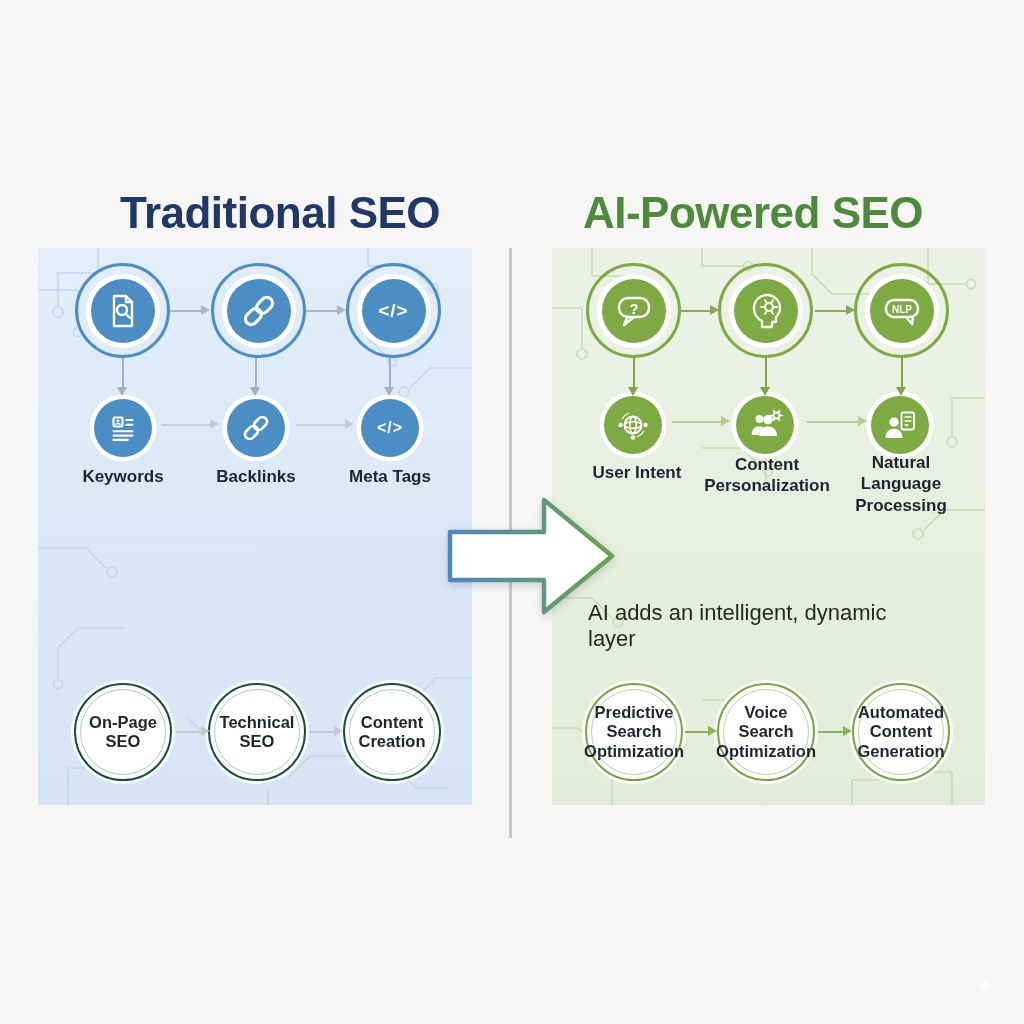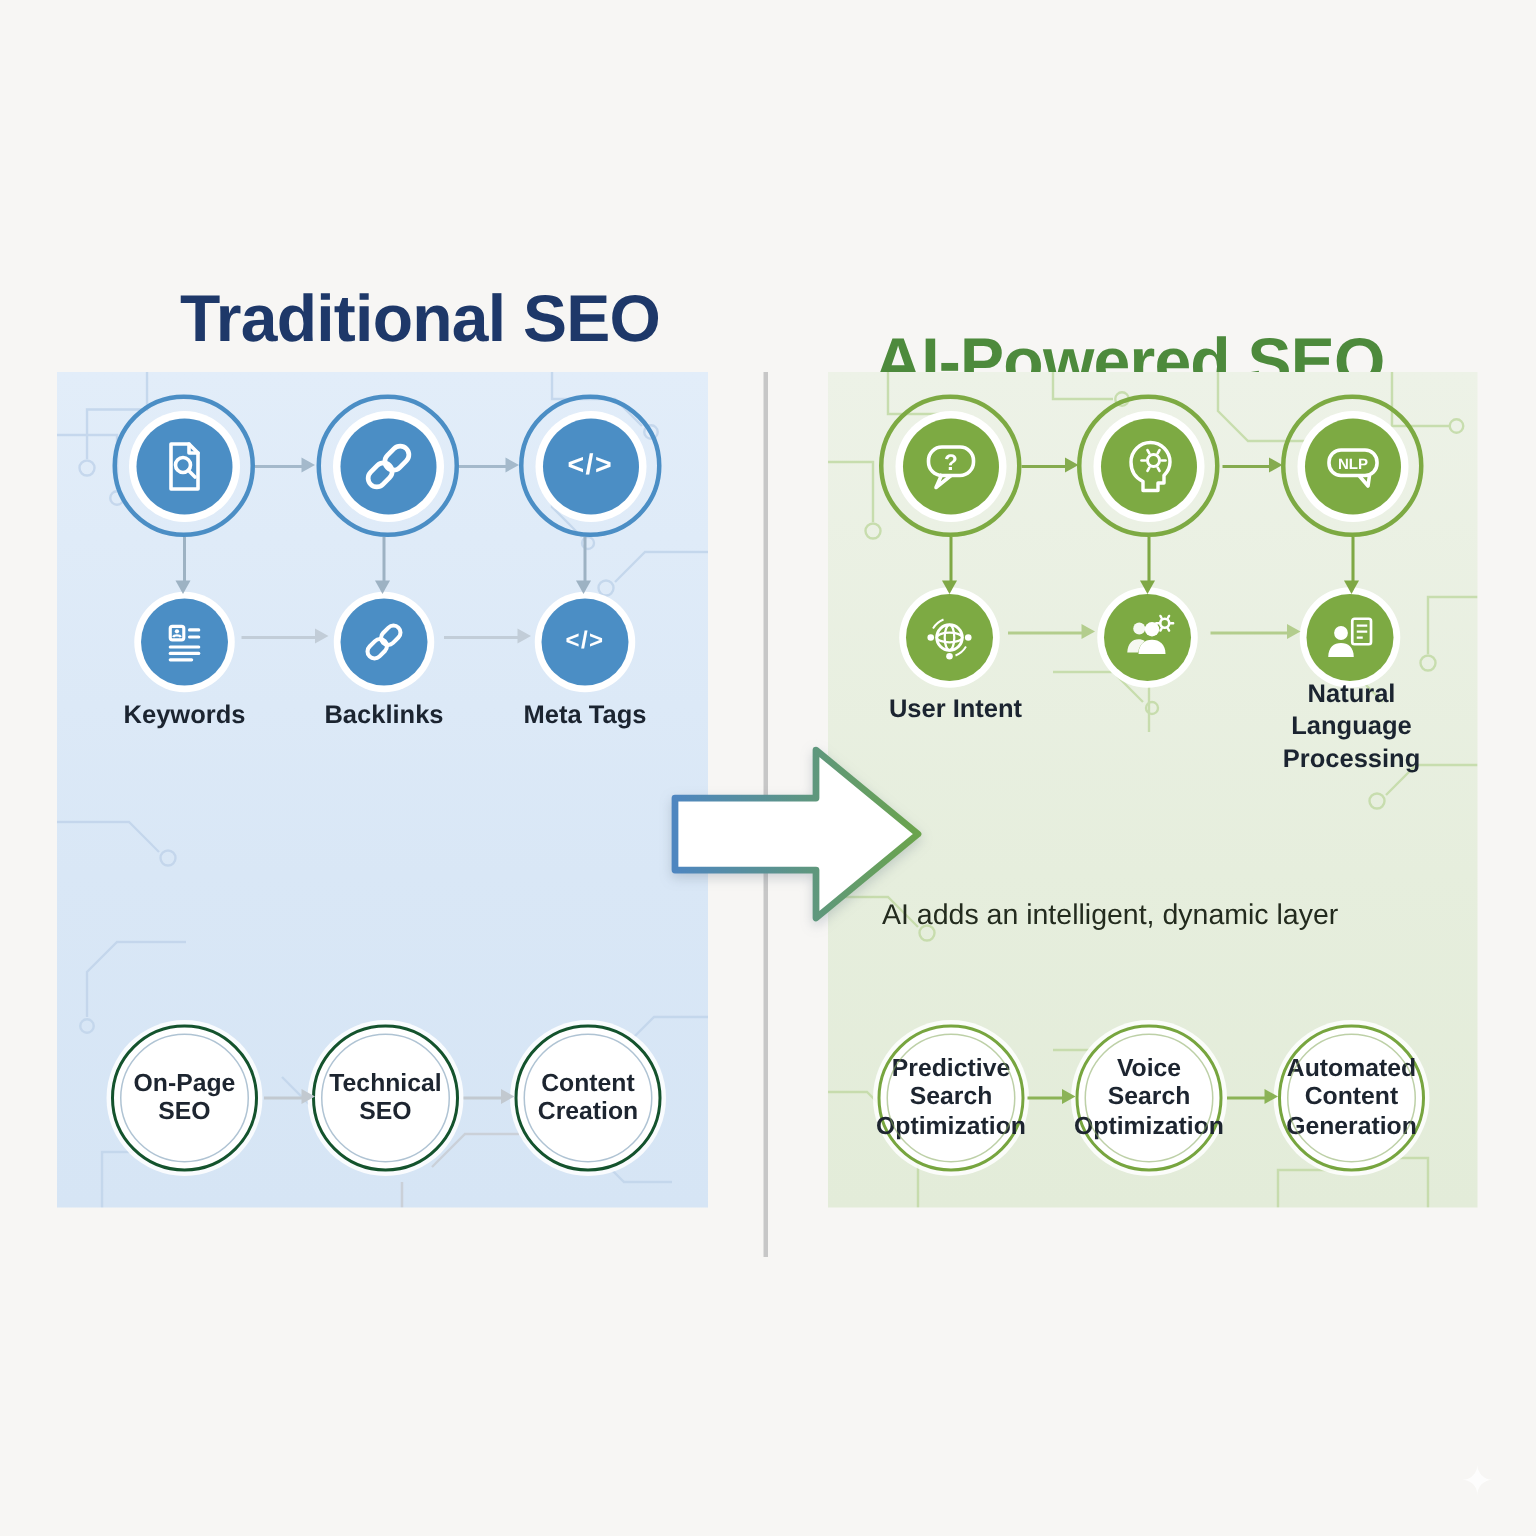--- a/index.html
+++ b/index.html
@@ -1,21 +1,21 @@
 <!DOCTYPE html>
 <html><head>
 <meta charset="utf-8">
 <style>
   html,body{margin:0;padding:0;background:#f7f6f4;}
   #canvas{position:relative;width:1024px;height:1024px;overflow:hidden;
     font-family:"Liberation Sans","DejaVu Sans",sans-serif;background:#f7f6f4;}
 
   .title{position:absolute;font-size:44px;font-weight:bold;letter-spacing:-0.5px;text-align:center;}
   .title-left{color:#1e3869;}
-  .title-right{color:#4d8a3c;margin-top:29px;}
+  .title-right{color:#4d8a3c;}
 
   .panel{position:absolute;top:248px;width:434px;height:557px;}
   .panel-left{left:38px;background:linear-gradient(180deg,#e2edf9 0%,#d9e7f6 60%,#d6e5f5 100%);}
   .panel-right{left:552px;width:433px;background:linear-gradient(180deg,#edf2e7 0%,#e6eedd 60%,#e3ecd9 100%);}
   .circuit{position:absolute;inset:0;pointer-events:none;}
 
   .divider{position:absolute;left:509px;top:248px;width:3px;height:590px;background:#c7c7c7;}
 
   
   .node-lg{position:absolute;width:95px;height:95px;box-sizing:border-box;border-radius:50%;
@@ -303,23 +303,24 @@
       <circle cx="12" cy="15" r="4.6" fill="#fff"></circle>
       <path d="M3.5 31 c0-6.5 3.8-9.3 8.5-9.3 s8.5 2.8 8.5 9.3 z" fill="#fff"></path>
       <rect x="19.5" y="5.5" width="12.5" height="17" rx="1.5" fill="none" stroke="#fff" stroke-width="1.8"></rect>
       <line x1="22.5" y1="10" x2="29.5" y2="10" stroke="#fff" stroke-width="1.5"></line>
       <line x1="22.5" y1="14" x2="29.5" y2="14" stroke="#fff" stroke-width="1.5"></line>
       <line x1="22.5" y1="18" x2="26.5" y2="18" stroke="#fff" stroke-width="1.5"></line>
     </svg>
   </div>
 
   <div class="label" style="left:567px;top:462px;width:140px;">User Intent</div>
+  <div class="label" style="left:692px;top:454px;width:150px;">Content Personalization</div>
   <div class="label" style="left:846px;top:452px;width:110px;">Natural Language Processing</div>
 
-  <div class="caption" style="left:588px;top:600px;width:320px;font-size:19px;color:#232b1e;">AI adds an intelligent, dynamic layer</div>
+  <div class="caption" style="left:588px;top:600px;width:320px;font-size:22px;color:#232b1e;">AI adds an intelligent, dynamic layer</div>
 
   <div class="pillar green" style="left:585px;top:683px;">
     <div class="pillar-text">
       <span>Predictive</span>
       <span>Search</span>
       <span>Optimization</span>
     </div>
   </div>
   <div class="pillar green" style="left:717px;top:683px;">
     <div class="pillar-text">

